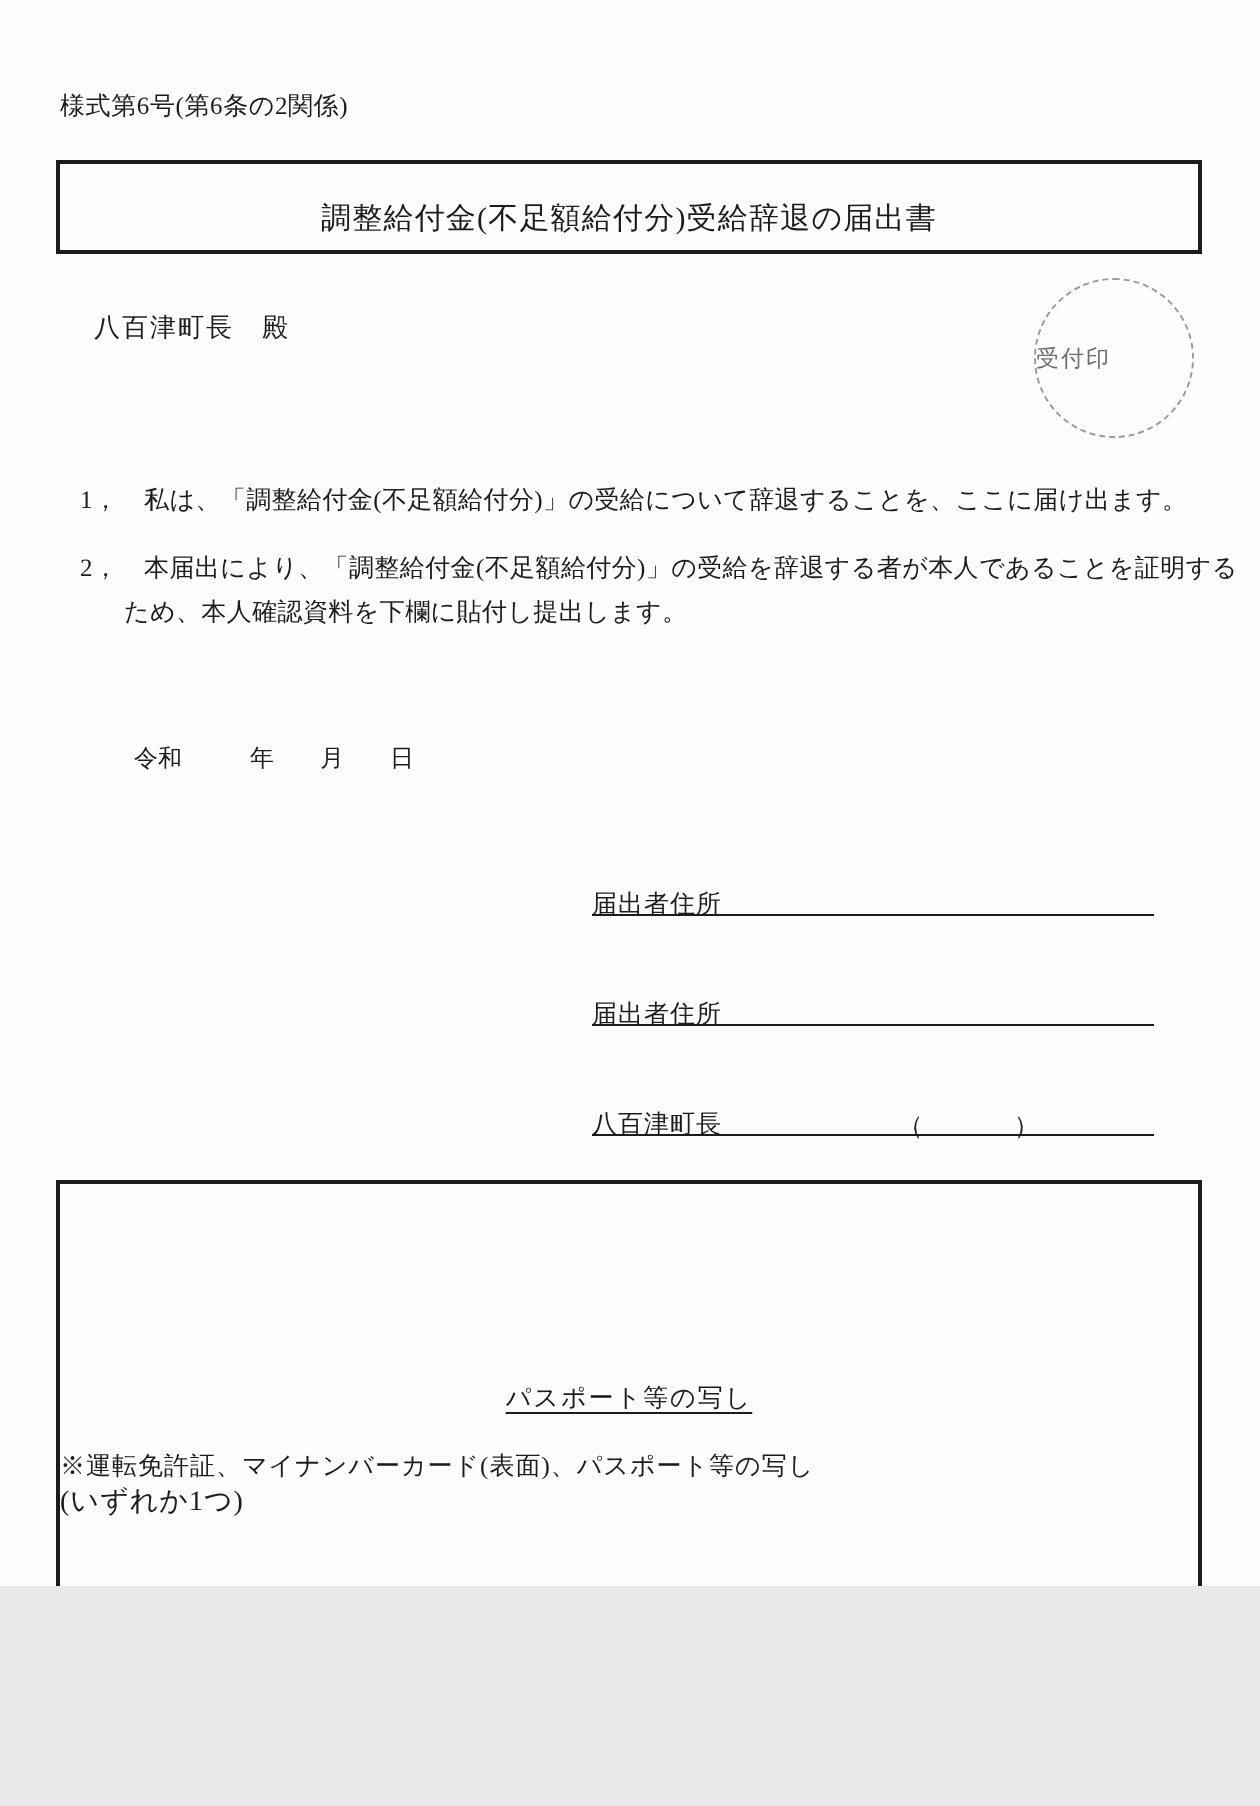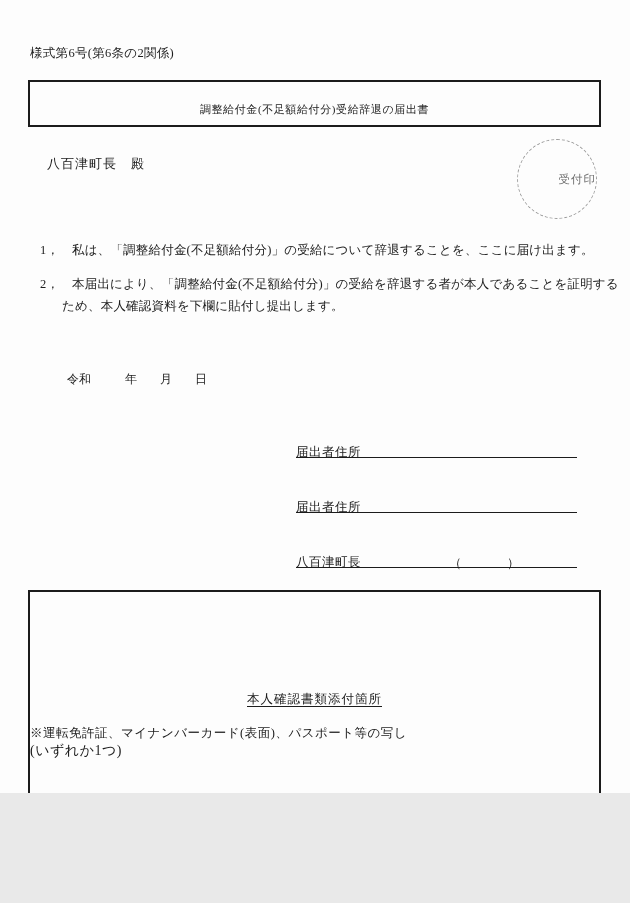--- a/index.html
+++ b/index.html
@@ -18,26 +18,26 @@
     font-size:12.5px;
     overflow:hidden;
   }
   .abs{position:absolute;white-space:nowrap;}
   .form-number{left:30px;top:45px;font-size:12.5px;letter-spacing:0.3px;}
   .title-box{
     left:28px;top:80px;width:569px;height:43px;
     border:2px solid var(--ink);
     display:flex;align-items:center;justify-content:center;
   }
-  .title-box .title{font-size:11px;letter-spacing:0.6px;margin-top:12px;}
+  .title-box .title{font-size:15px;letter-spacing:0.6px;margin-top:12px;}
   .addressee{left:47px;top:155px;font-size:13px;letter-spacing:1px;}
   .stamp{
     left:517px;top:139px;width:78px;height:78px;
     border:1px dashed #9a9a9a;border-radius:50%;
-    display:flex;align-items:center;justify-content:flex-end;
+    display:flex;align-items:center;justify-content:flex-start;
     color:var(--stamp);font-size:11.5px;letter-spacing:1px;
     background:transparent;
   }
   .clause{line-height:14px;font-size:12.5px;letter-spacing:0.2px;}
   .clause .num{display:inline-block;width:32px;}
   .date-part{font-size:12px;margin-left:20px;}
   .field{
     left:296px;width:281px;line-height:10px;font-size:12.5px;
     border-bottom:1px solid var(--ink);
     letter-spacing:0.5px;
@@ -93,18 +93,18 @@
   <div class="abs field" style="top:502px;">
     <span>届出者住所</span>
   </div>
 
   <div class="abs field" style="top:557px;">
     <span>八百津町長</span>
     <span class="parens">（　　　）</span>
   </div>
 
   <div class="abs attach-box">
-    <div class="attach-heading">本人確認書類添付箇所</div>
+    <div class="attach-heading">パスポート等の写し</div>
     <div class="attach-note1">※運転免許証、マイナンバーカード(表面)、パスポート等の写し</div>
     <div class="attach-note2">(いずれか1つ)</div>
   </div>
 
 </div>
 
 </body></html>

